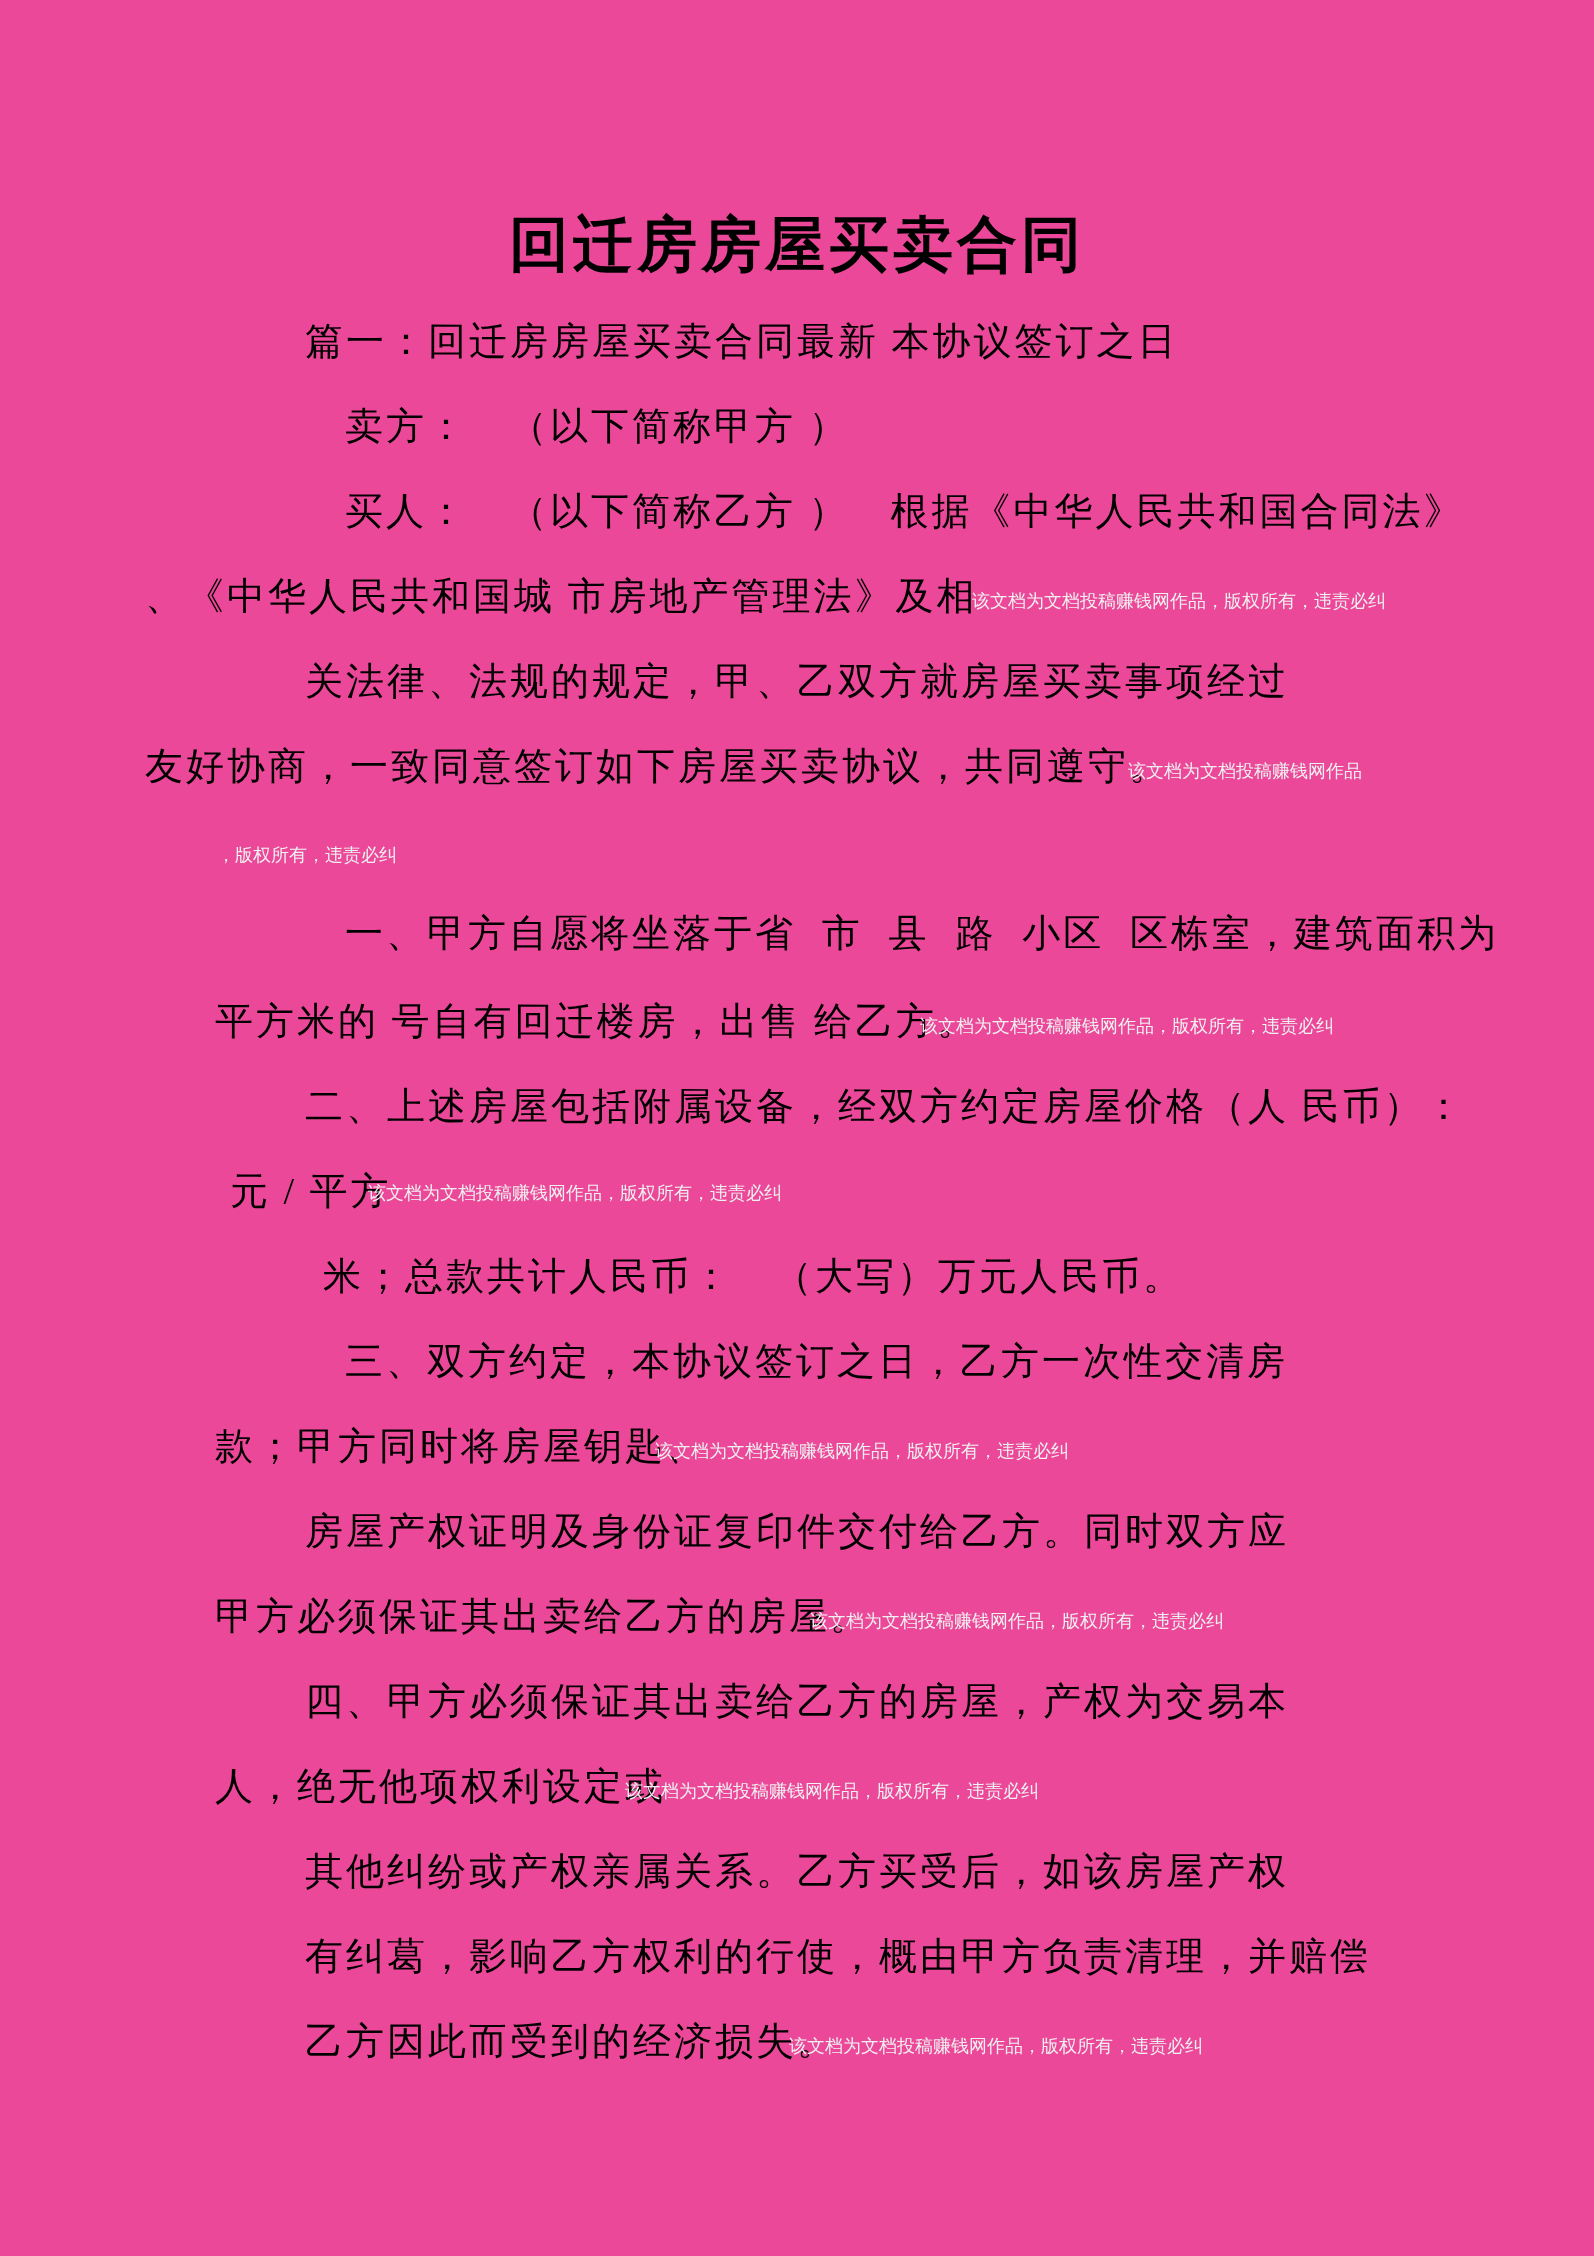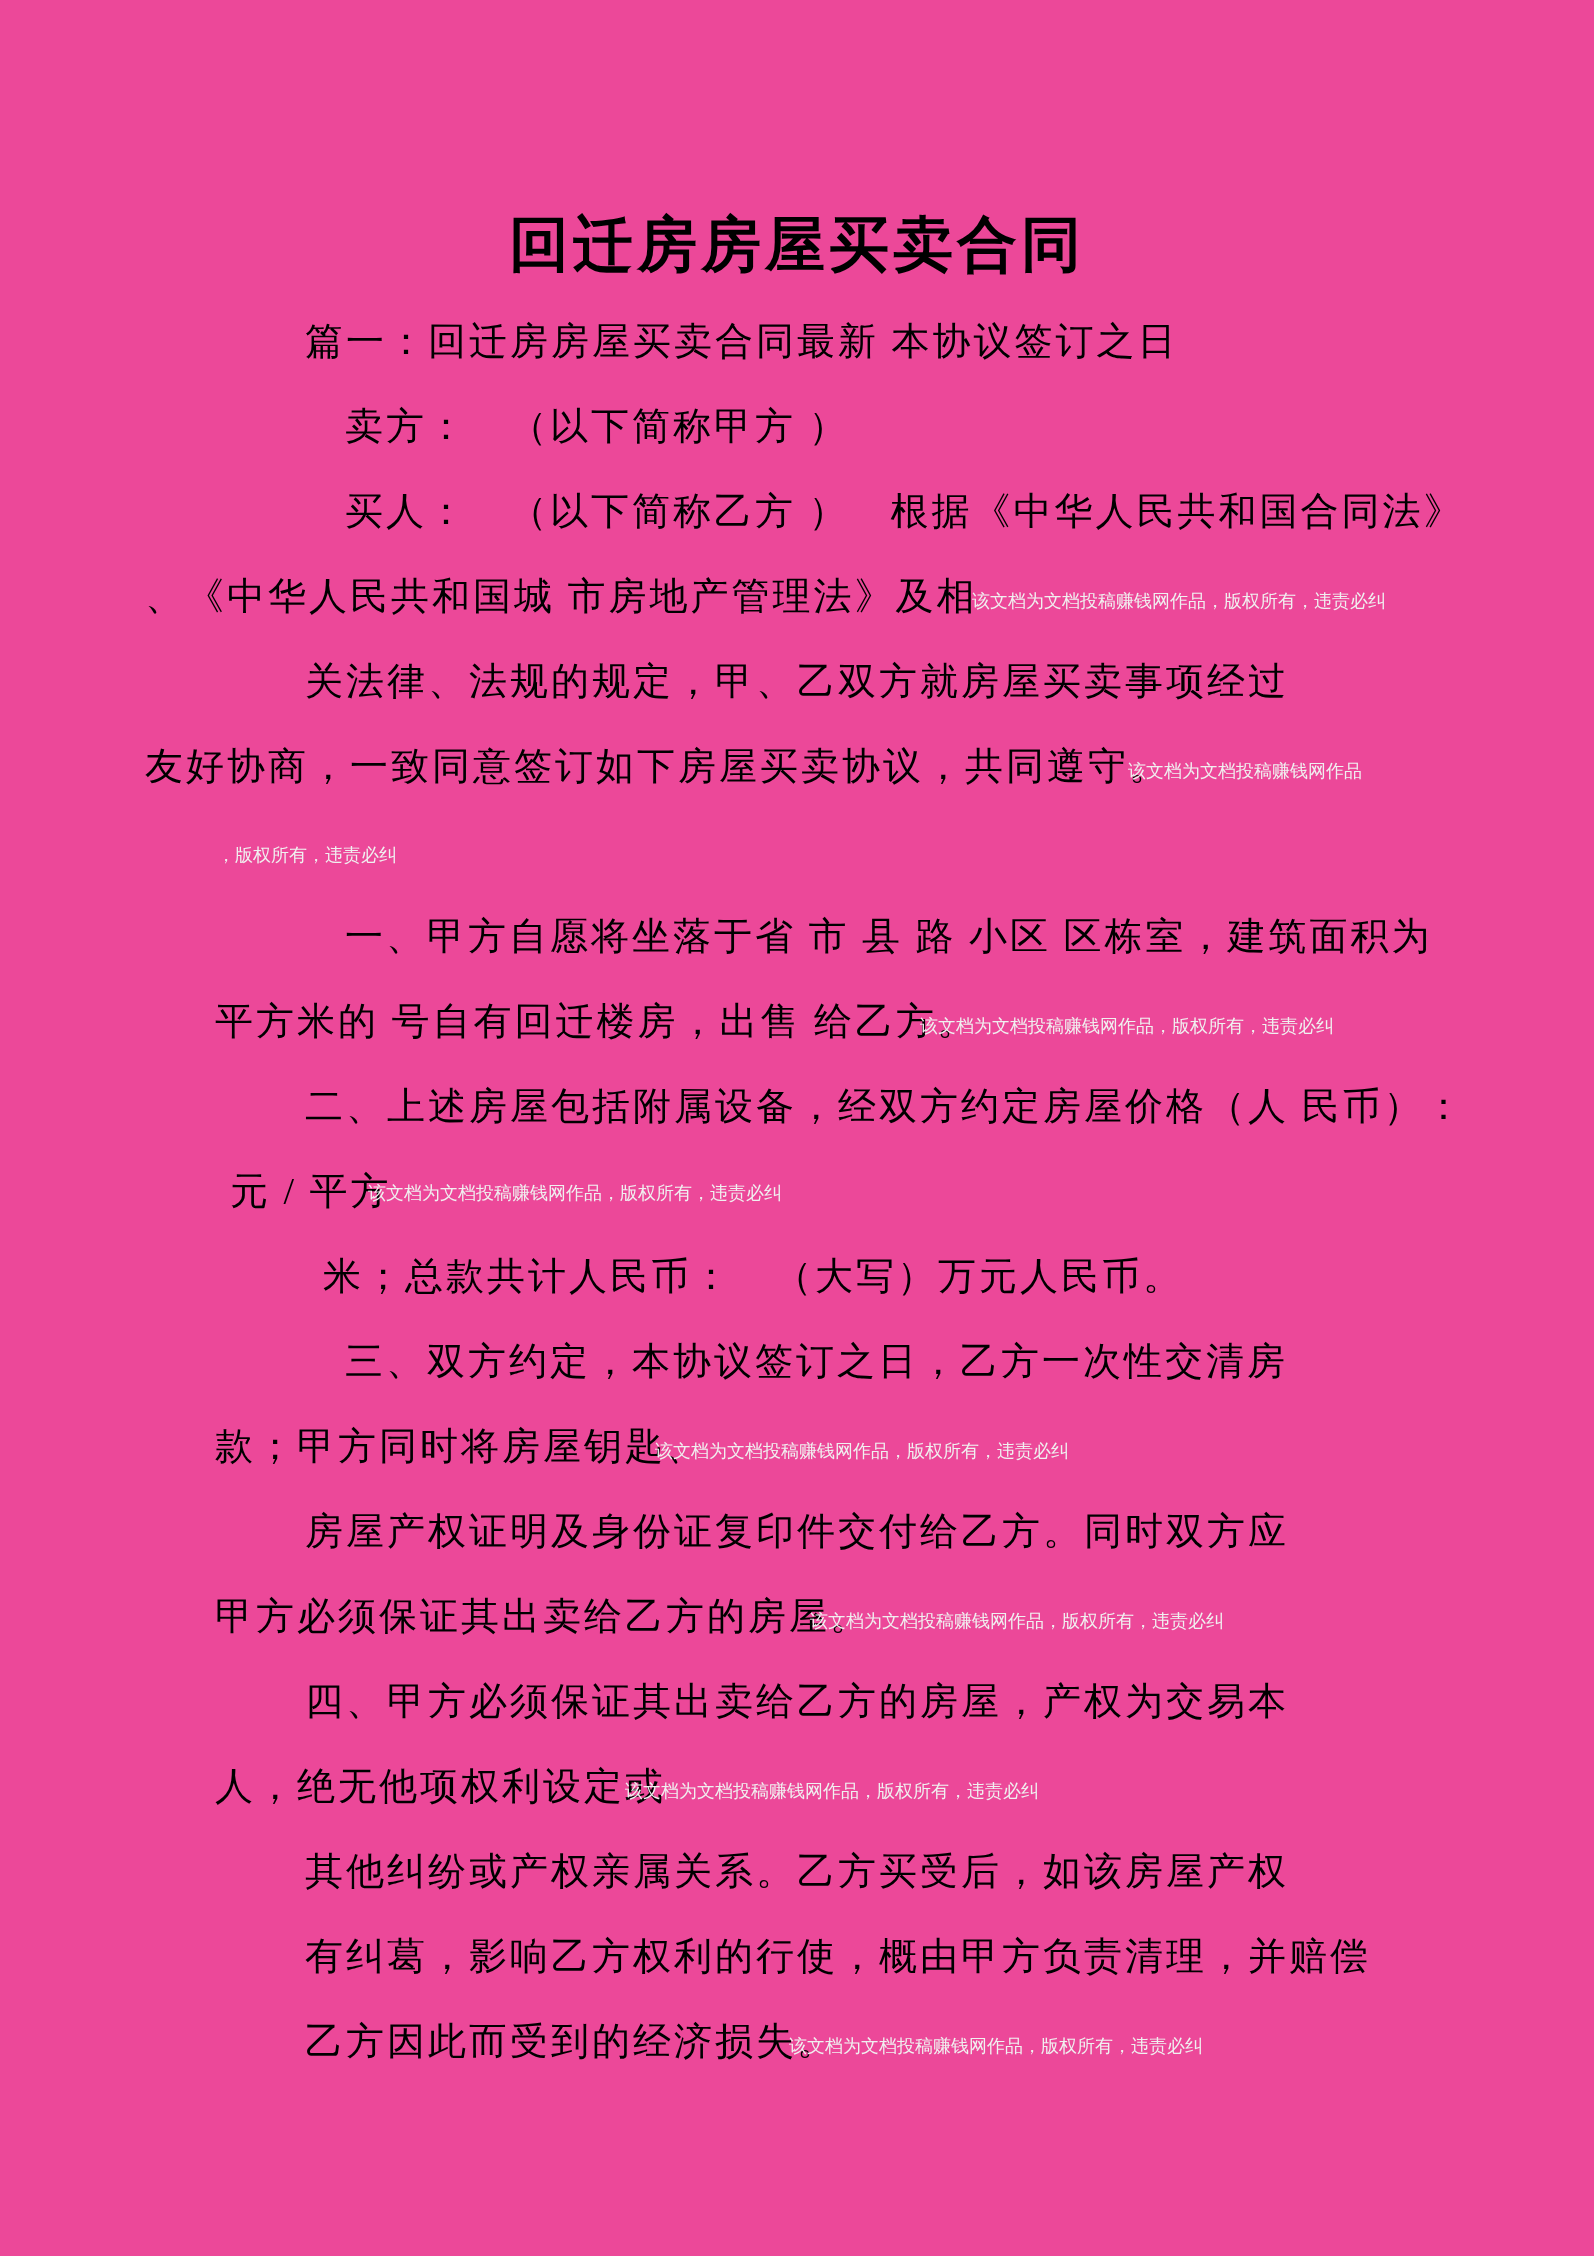--- a/index.html
+++ b/index.html
@@ -54,21 +54,21 @@
   <div id="lines-container">
       <div class="text-line" style="left: 305px; top: 318px;">篇一：回迁房房屋买卖合同最新 本协议签订之日</div>
       <div class="text-line" style="left: 345px; top: 403px;">卖方：　（以下简称甲方 ）</div>
       <div class="text-line" style="left: 345px; top: 488px;">买人：　（以下简称乙方 ）　根据《中华人民共和国合同法》</div>
       <div class="text-line" style="left: 145px; top: 573px;">、《中华人民共和国城 市房地产管理法》及相</div>
       <div class="watermark" style="left: 972px; top: 591px; color: rgb(240, 240, 240);">该文档为文档投稿赚钱网作品，版权所有，违责必纠</div>
       <div class="text-line" style="left: 305px; top: 658px;">关法律、法规的规定，甲、乙双方就房屋买卖事项经过</div>
       <div class="text-line" style="left: 145px; top: 743px;">友好协商，一致同意签订如下房屋买卖协议，共同遵守。</div>
       <div class="watermark" style="left: 1128px; top: 761px; color: rgb(240, 240, 240);">该文档为文档投稿赚钱网作品</div>
       <div class="watermark" style="left: 217px; top: 845px; color: rgb(240, 240, 240);">，版权所有，违责必纠</div>
-      <div class="text-line" style="left: 345px; top: 913px;">一、甲方自愿将坐落于省 市 县 路 小区 区栋室，建筑面积为</div>
+      <div class="text-line" style="left: 345px; top: 913px; font-family: Liberation Mono, monospace;">一、甲方自愿将坐落于省 市 县 路 小区 区栋室，建筑面积为</div>
       <div class="text-line" style="left: 215px; top: 998px;">平方米的 号自有回迁楼房，出售 给乙方。</div>
       <div class="watermark" style="left: 920px; top: 1016px; color: rgb(240, 240, 240);">该文档为文档投稿赚钱网作品，版权所有，违责必纠</div>
       <div class="text-line" style="left: 305px; top: 1083px;">二、上述房屋包括附属设备，经双方约定房屋价格（人 民币）：</div>
       <div class="text-line" style="left: 230px; top: 1168px;">元 / 平方</div>
       <div class="watermark" style="left: 368px; top: 1183px; color: rgb(240, 240, 240);">该文档为文档投稿赚钱网作品，版权所有，违责必纠</div>
       <div class="text-line" style="left: 295px; top: 1253px; margin-left: 28px;">米；总款共计人民币：　（大写）万元人民币。</div>
       <div class="text-line" style="left: 345px; top: 1338px;">三、双方约定，本协议签订之日，乙方一次性交清房</div>
       <div class="text-line" style="left: 215px; top: 1423px;">款；甲方同时将房屋钥匙、</div>
       <div class="watermark" style="left: 655px; top: 1441px; color: rgb(240, 240, 240);">该文档为文档投稿赚钱网作品，版权所有，违责必纠</div>
       <div class="text-line" style="left: 305px; top: 1508px;">房屋产权证明及身份证复印件交付给乙方。同时双方应</div>

